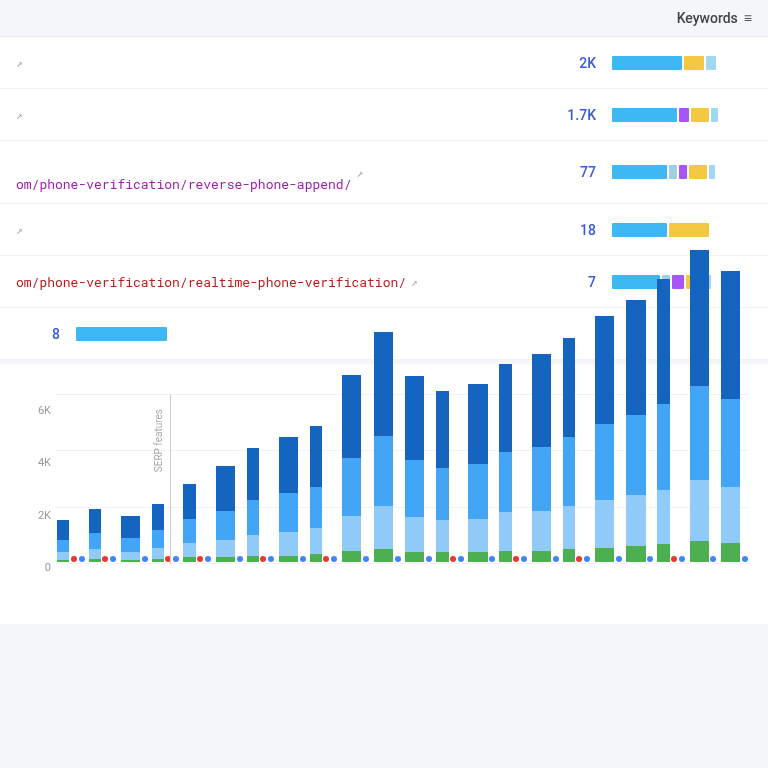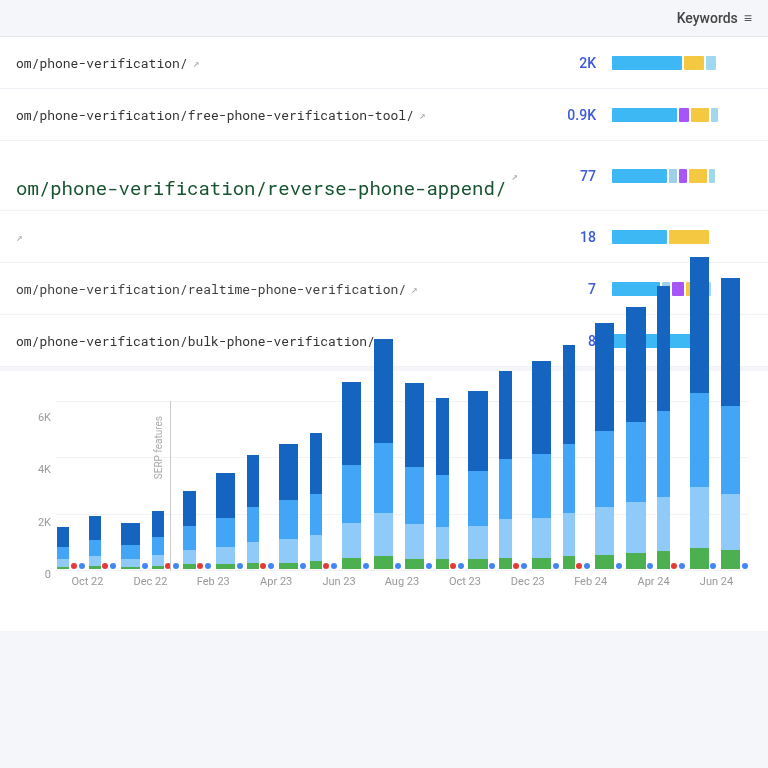--- a/index.html
+++ b/index.html
@@ -198,46 +198,44 @@
 <div class="top-bar">
   <div class="keywords-header">
     <span>Keywords</span>
     <span style="font-size:14px; color:#555; cursor:pointer;">≡</span>
   </div>
 </div>
 
 <div class="table-section" id="table-container">
     <div class="table-row">
       <div class="url-cell">
-        <span style="font-size:13px;color:#333;">om/phone-verification/</span> 
         <span style="color:#aaa;font-size:11px;cursor:pointer;">↗</span>
       </div>
       <div class="count-cell">2K</div>
       <div class="bar-cell">
         <div class="bar-segment" style="background: rgb(61, 184, 245); width: 70px; height: 14px;"></div>
         <div class="bar-segment" style="background: rgb(245, 200, 66); width: 20px; height: 14px;"></div>
         <div class="bar-segment" style="background: rgb(160, 216, 239); width: 10px; height: 14px;"></div>
       </div>
     </div>
     <div class="table-row">
       <div class="url-cell">
-        <span style="font-size:13px;color:#333;">om/phone-verification/free-phone-verification-tool/</span> 
         <span style="color:#aaa;font-size:11px;cursor:pointer;">↗</span>
       </div>
-      <div class="count-cell">0.9K</div>
+      <div class="count-cell">1.7K</div>
       <div class="bar-cell">
         <div class="bar-segment" style="background: rgb(61, 184, 245); width: 65px; height: 14px;"></div>
         <div class="bar-segment" style="background: rgb(168, 85, 247); width: 10px; height: 14px;"></div>
         <div class="bar-segment" style="background: rgb(245, 200, 66); width: 18px; height: 14px;"></div>
         <div class="bar-segment" style="background: rgb(160, 216, 239); width: 7px; height: 14px;"></div>
       </div>
     </div>
     <div class="table-row">
       <div class="url-cell">
-        <span style="font-size:19px;color:#14532d;margin-top:24px;">om/phone-verification/reverse-phone-append/</span> 
+        <span style="font-size:13px;color:#a21caf;margin-top:24px;">om/phone-verification/reverse-phone-append/</span> 
         <span style="color:#aaa;font-size:11px;cursor:pointer;">↗</span>
       </div>
       <div class="count-cell">77</div>
       <div class="bar-cell">
         <div class="bar-segment" style="background: rgb(61, 184, 245); width: 55px; height: 14px;"></div>
         <div class="bar-segment" style="background: rgb(160, 207, 232); width: 8px; height: 14px;"></div>
         <div class="bar-segment" style="background: rgb(168, 85, 247); width: 8px; height: 14px;"></div>
         <div class="bar-segment" style="background: rgb(245, 200, 66); width: 18px; height: 14px;"></div>
         <div class="bar-segment" style="background: rgb(160, 216, 239); width: 6px; height: 14px;"></div>
       </div>
@@ -247,37 +245,33 @@
         <span style="color:#aaa;font-size:11px;cursor:pointer;">↗</span>
       </div>
       <div class="count-cell">18</div>
       <div class="bar-cell">
         <div class="bar-segment" style="background: rgb(61, 184, 245); width: 55px; height: 14px;"></div>
         <div class="bar-segment" style="background: rgb(245, 200, 66); width: 40px; height: 14px;"></div>
       </div>
     </div>
     <div class="table-row">
       <div class="url-cell">
-        <span style="font-size:13px;color:#404040;">om/phone-verification/realtime-phone-verification/</span> 
+        <span style="font-size:13px;color:#b91c1c;">om/phone-verification/realtime-phone-verification/</span> 
         <span style="color:#aaa;font-size:11px;cursor:pointer;">↗</span>
       </div>
       <div class="count-cell">7</div>
       <div class="bar-cell">
         <div class="bar-segment" style="background: rgb(61, 184, 245); width: 48px; height: 14px;"></div>
         <div class="bar-segment" style="background: rgb(160, 207, 232); width: 8px; height: 14px;"></div>
         <div class="bar-segment" style="background: rgb(168, 85, 247); width: 12px; height: 14px;"></div>
         <div class="bar-segment" style="background: rgb(245, 200, 66); width: 15px; height: 14px;"></div>
         <div class="bar-segment" style="background: rgb(160, 216, 239); width: 8px; height: 14px;"></div>
       </div>
     </div>
     <div class="table-row">
-      <div class="url-cell">
-        <span style="font-size:13px;color:#333;">om/phone-verification/bulk-phone-verification/</span> 
-        <span style="color:#aaa;font-size:11px;cursor:pointer;">↗</span>
-      </div>
       <div class="count-cell">8</div>
       <div class="bar-cell">
         <div class="bar-segment" style="background: rgb(61, 184, 245); width: 91px; height: 14px;"></div>
       </div>
     </div>
   </div>
 
 <div class="chart-section">
   <div class="chart-area">
     <div class="y-axis-labels" id="y-axis">
@@ -546,27 +540,14 @@
               <div style="width: 6px; height: 6px; border-radius: 50%; background: rgb(66, 133, 244);"></div>
             </div>
           </div>
         </div>
 
       <div class="serp-line" style="left: 16.5%;"></div>
       <div class="serp-annotation" style="left: 14%; top: 15px;">
         <span>SERP features</span>
       </div>
     </div>
-    <div class="x-axis-labels" id="x-axis">
-        <span class="x-label">Oct 22</span>
-        <span class="x-label">Dec 22</span>
-        <span class="x-label">Feb 23</span>
-        <span class="x-label">Apr 23</span>
-        <span class="x-label">Jun 23</span>
-        <span class="x-label">Aug 23</span>
-        <span class="x-label">Oct 23</span>
-        <span class="x-label">Dec 23</span>
-        <span class="x-label">Feb 24</span>
-        <span class="x-label">Apr 24</span>
-        <span class="x-label">Jun 24</span>
-      </div>
   </div>
 </div>
 
 </body></html>

